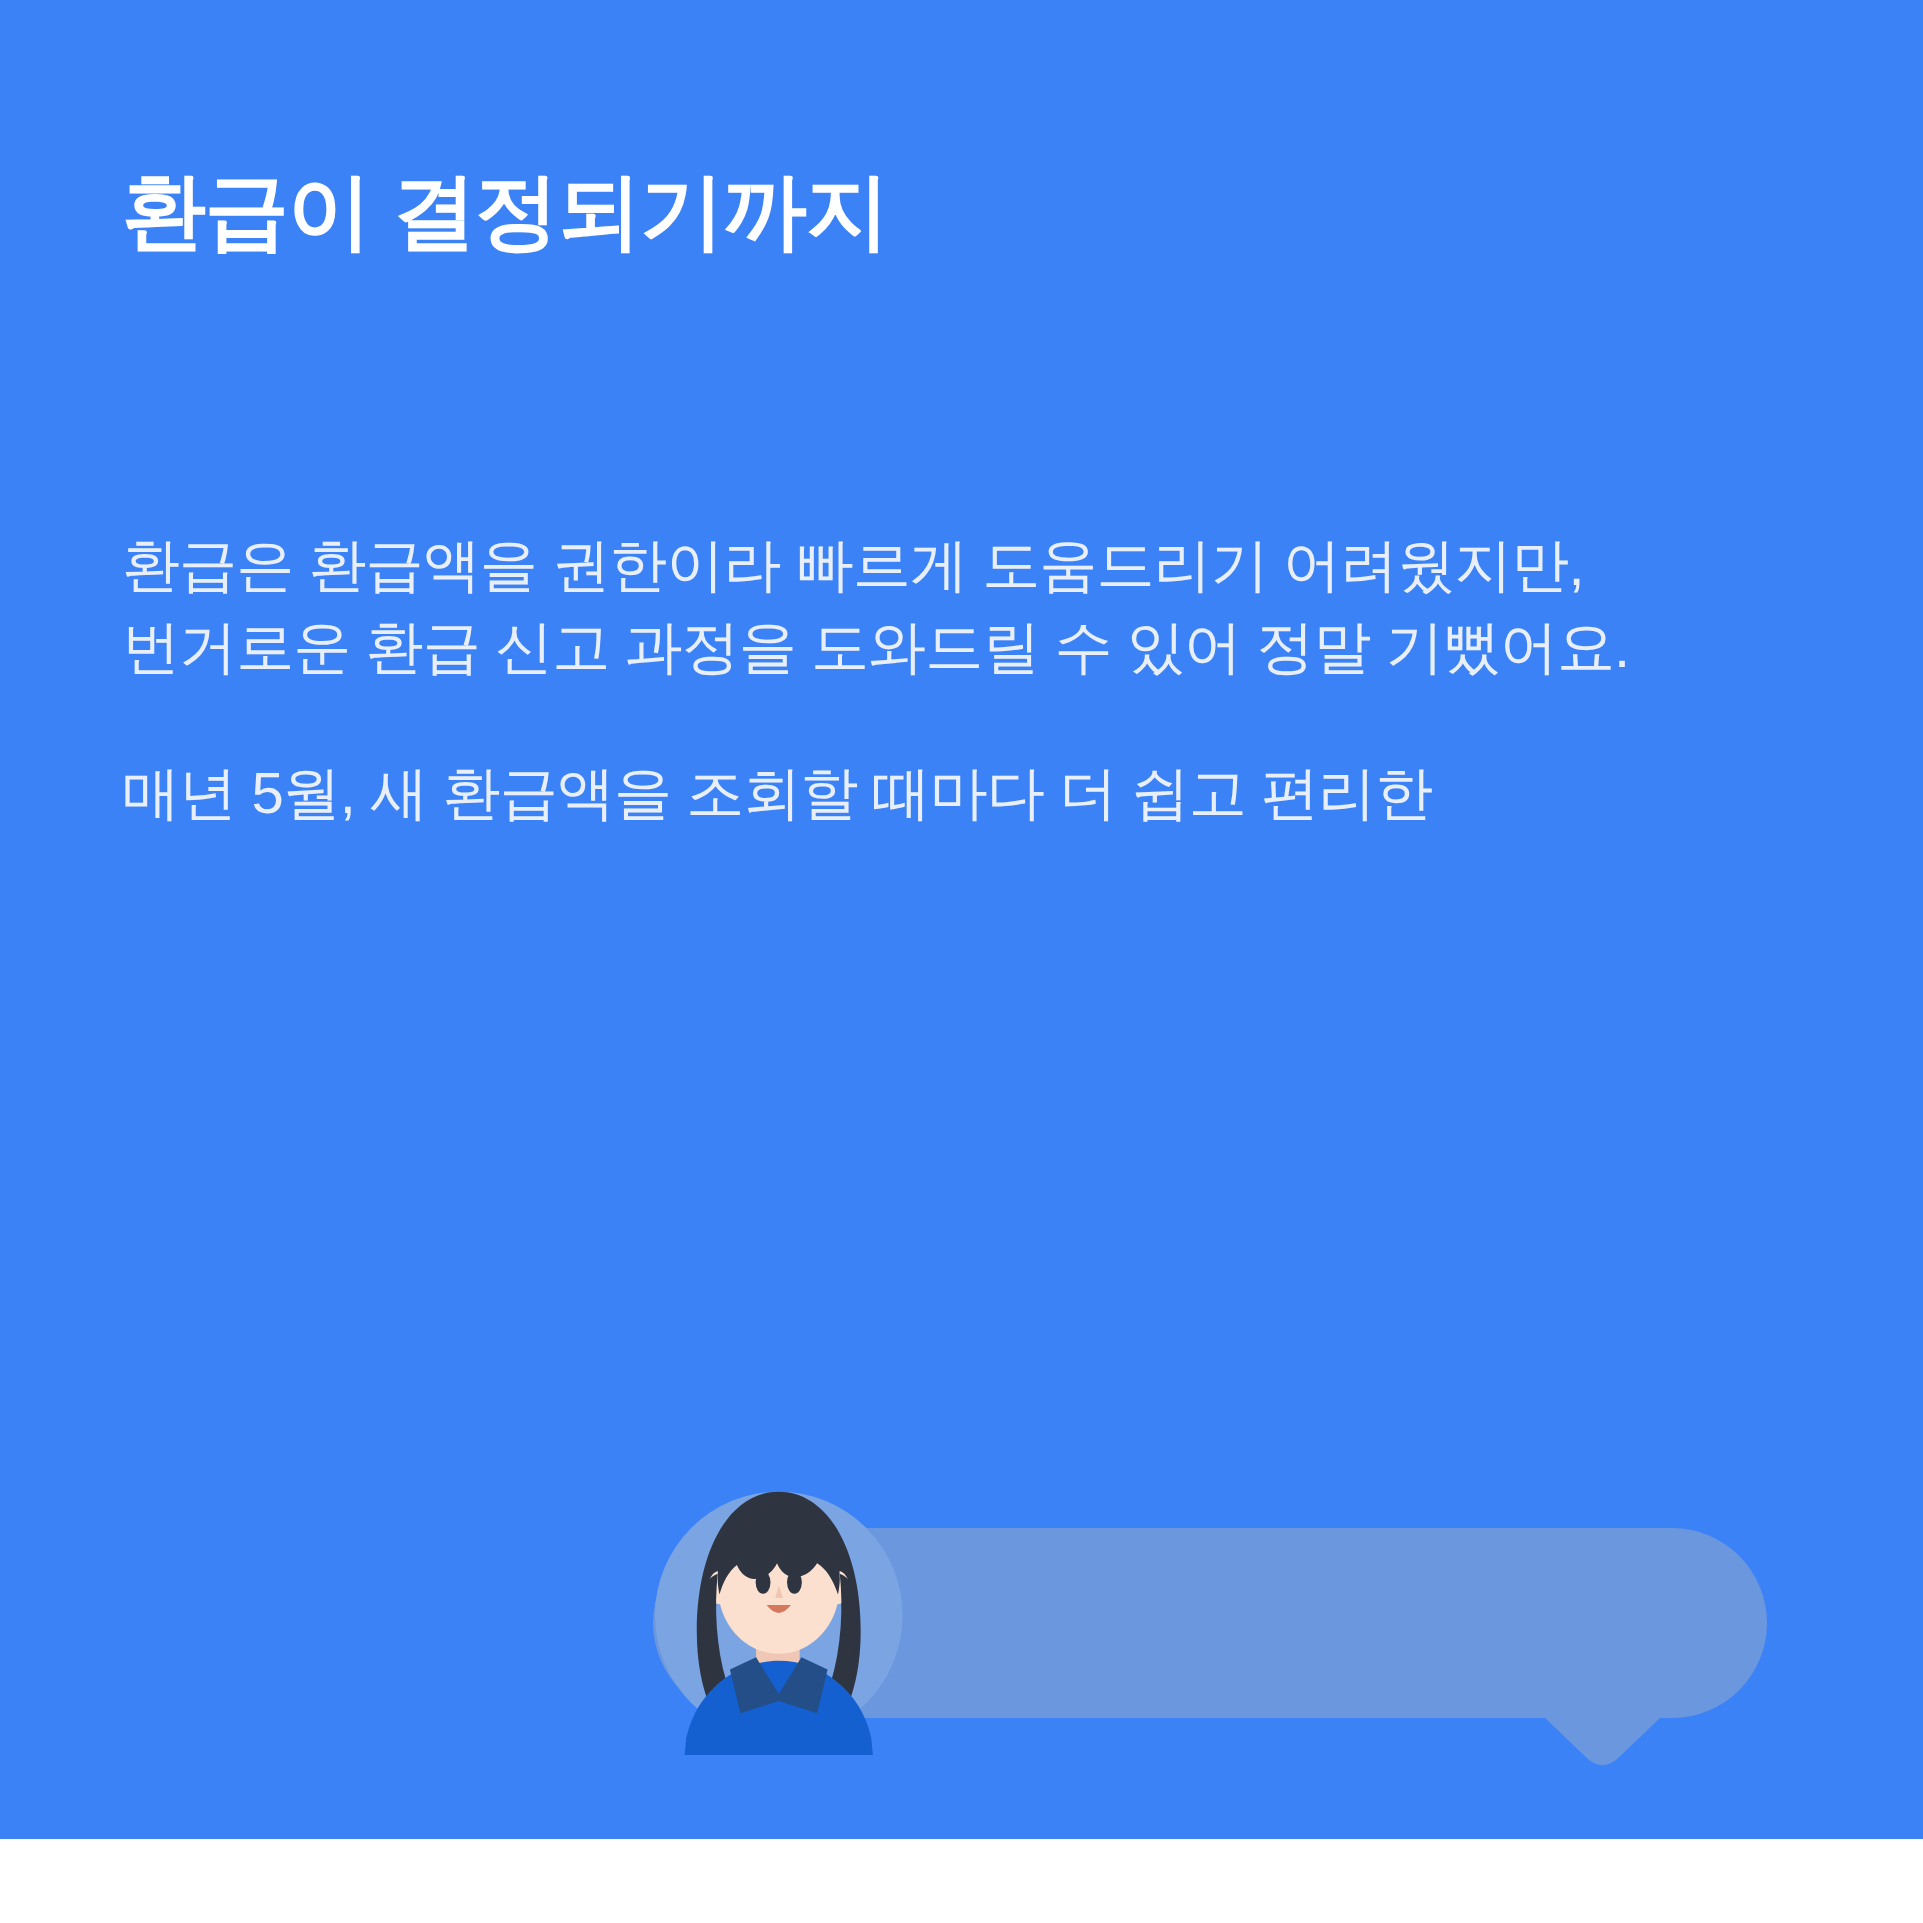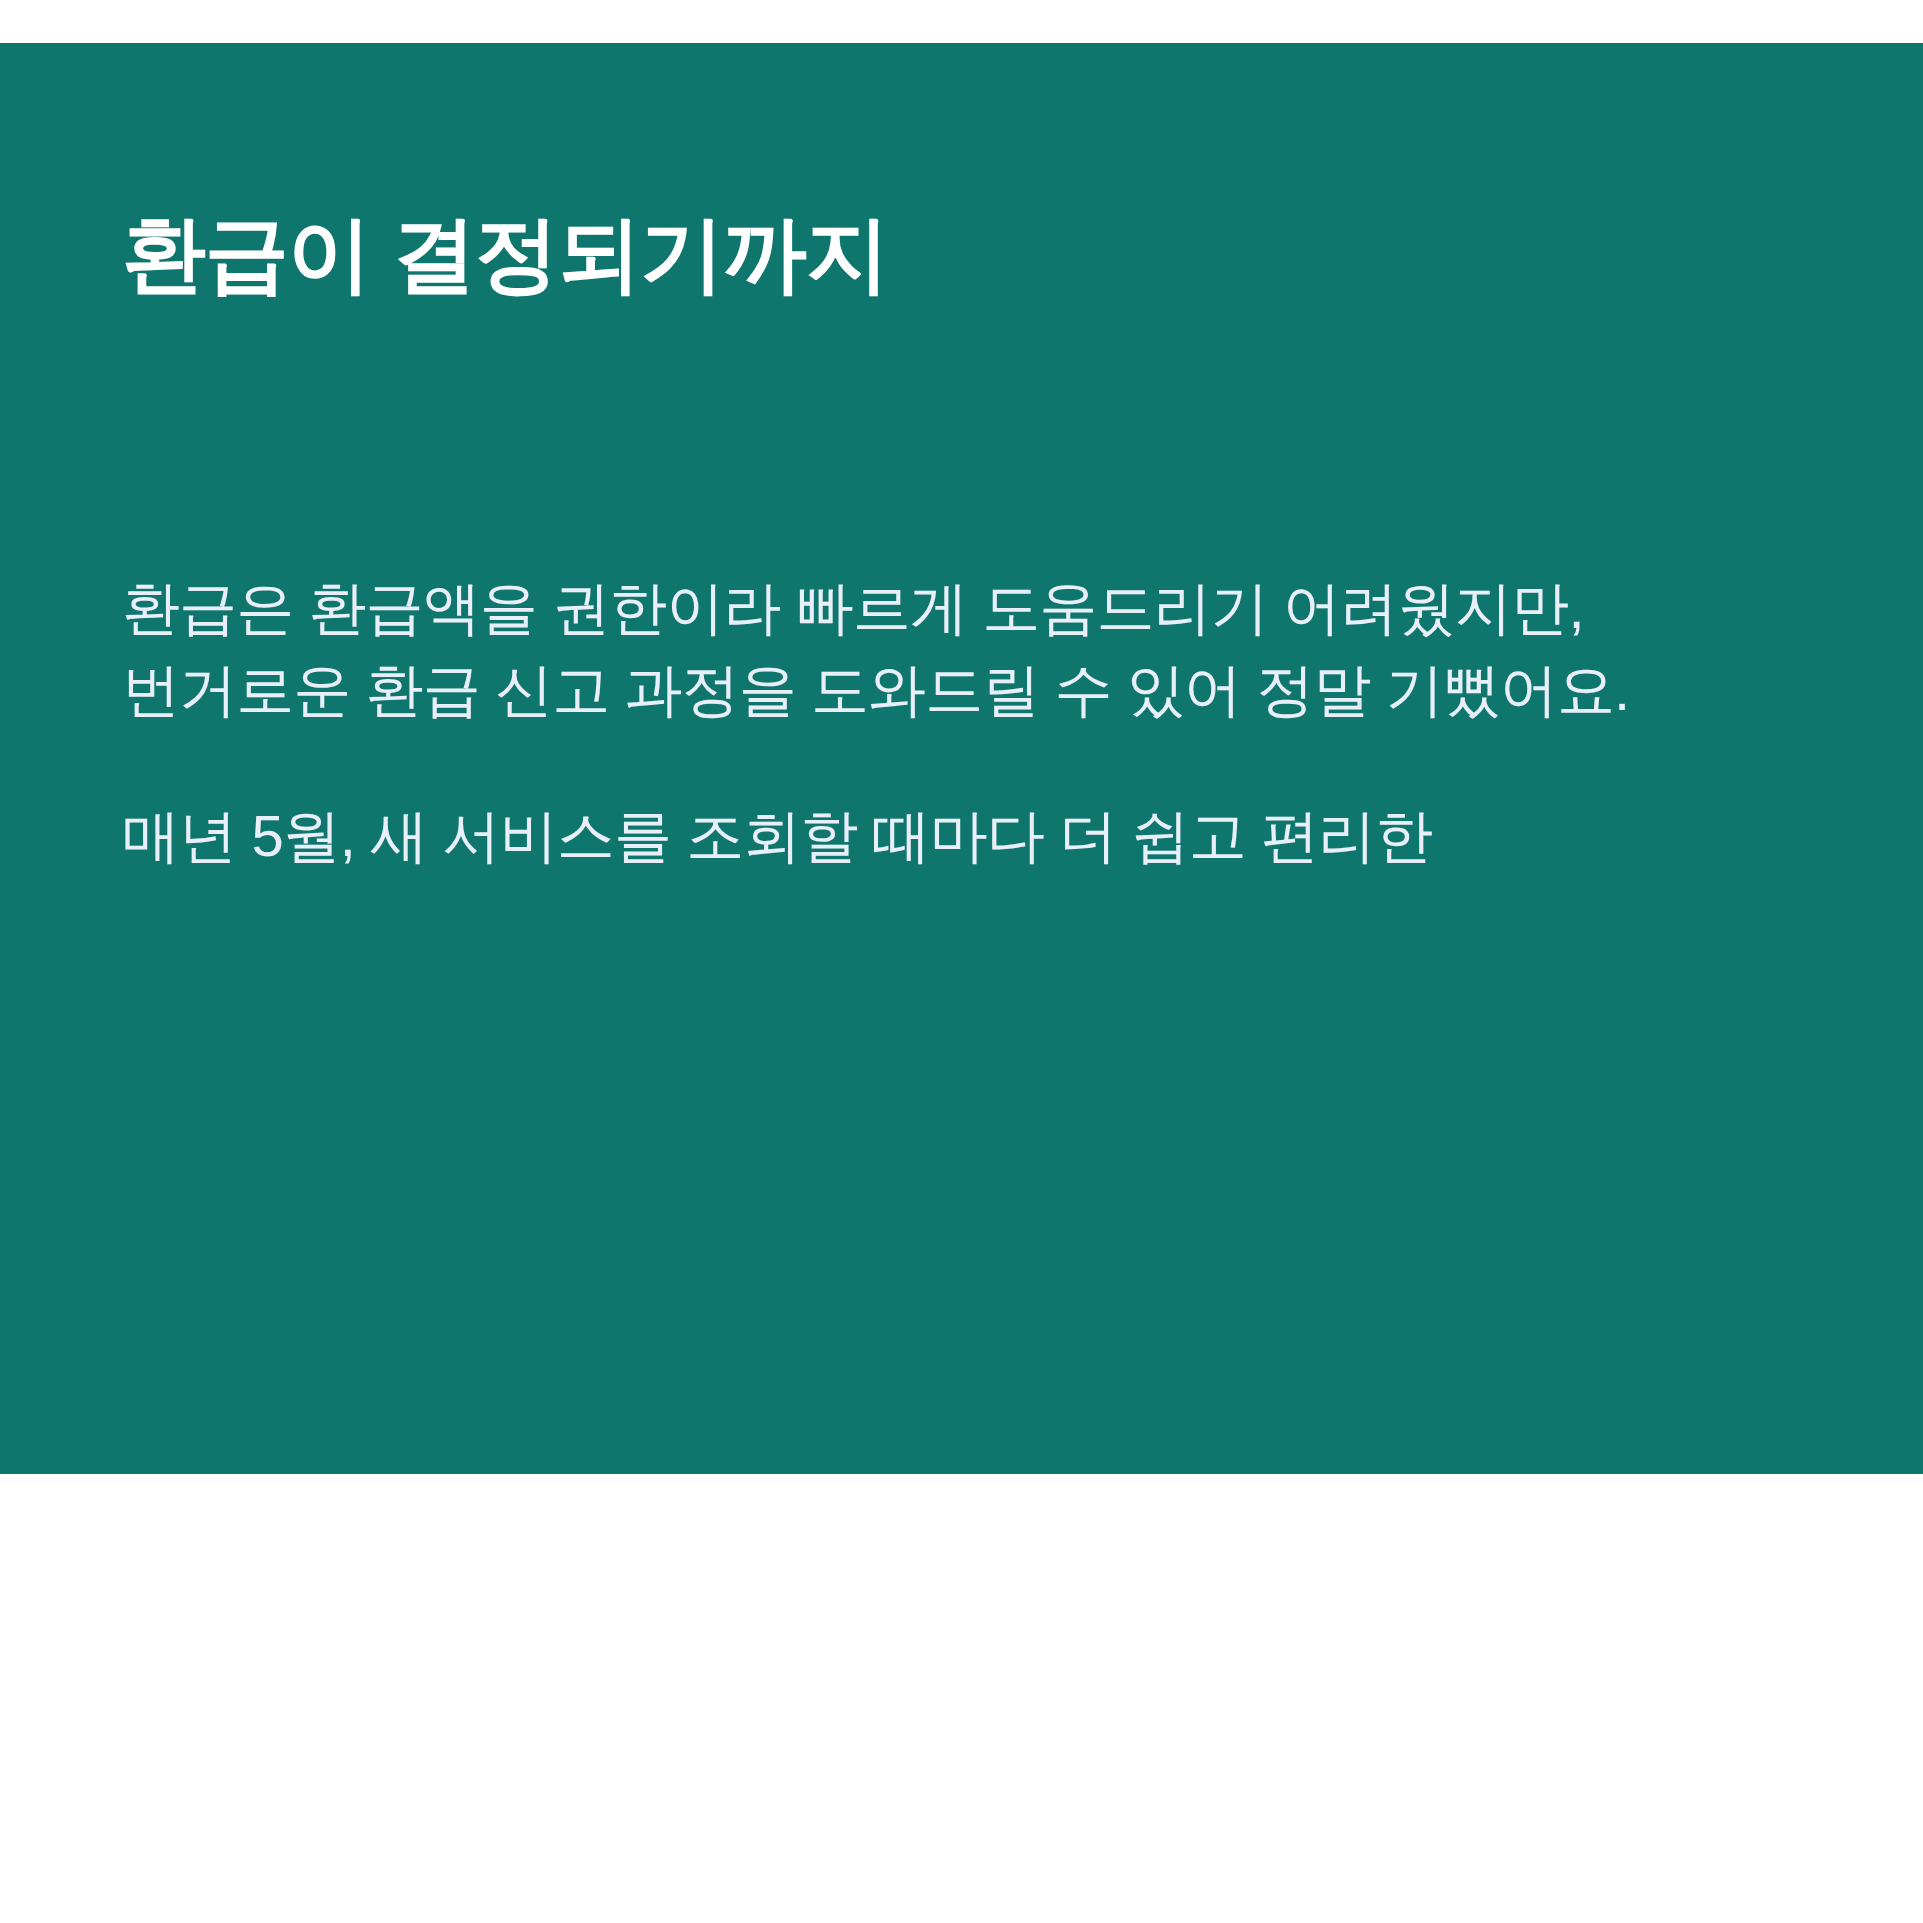--- a/index.html
+++ b/index.html
@@ -9,24 +9,23 @@
   body {
     width: 1923px;
     height: 1923px;
     overflow: hidden;
     font-family: "Liberation Sans", "DejaVu Sans", sans-serif;
   }
 
   #card {
     position: relative;
     width: 1923px;
-    height: 1431px;
-    background: #0f766e;
+    height: 1839px;
+    background: #3b82f6;
     overflow: hidden;
-    margin-top: 43px;
   }
 
   
   #headline {
     position: absolute;
     left: 122px;
     top: 154px;
     width: 1485px;
   }
   .headline-line {
@@ -107,21 +106,21 @@
   <div id="headline">
     <div class="headline-line">환급이 결정되기까지</div>
   </div>
 
   <div id="body-copy">
     <div class="paragraph">
       <div class="body-line">환급은 환급액을 권한이라 빠르게 도움드리기 어려웠지만,</div>
       <div class="body-line">번거로운 환급 신고 과정을 도와드릴 수 있어 정말 기뻤어요.</div>
     </div>
     <div class="paragraph">
-      <div class="body-line">매년 5월, 새 서비스를 조회할 때마다 더 쉽고 편리한</div>
+      <div class="body-line">매년 5월, 새 환급액을 조회할 때마다 더 쉽고 편리한</div>
     </div>
   </div>
 
   <div id="speech-bubble"></div>
 
   <svg id="bubble-tail" viewBox="0 0 150 66">
     <path d="M0 0 L150 0 L96 52 Q75 74 54 52 Z" fill="#6B97DE"></path>
   </svg>
 
 

